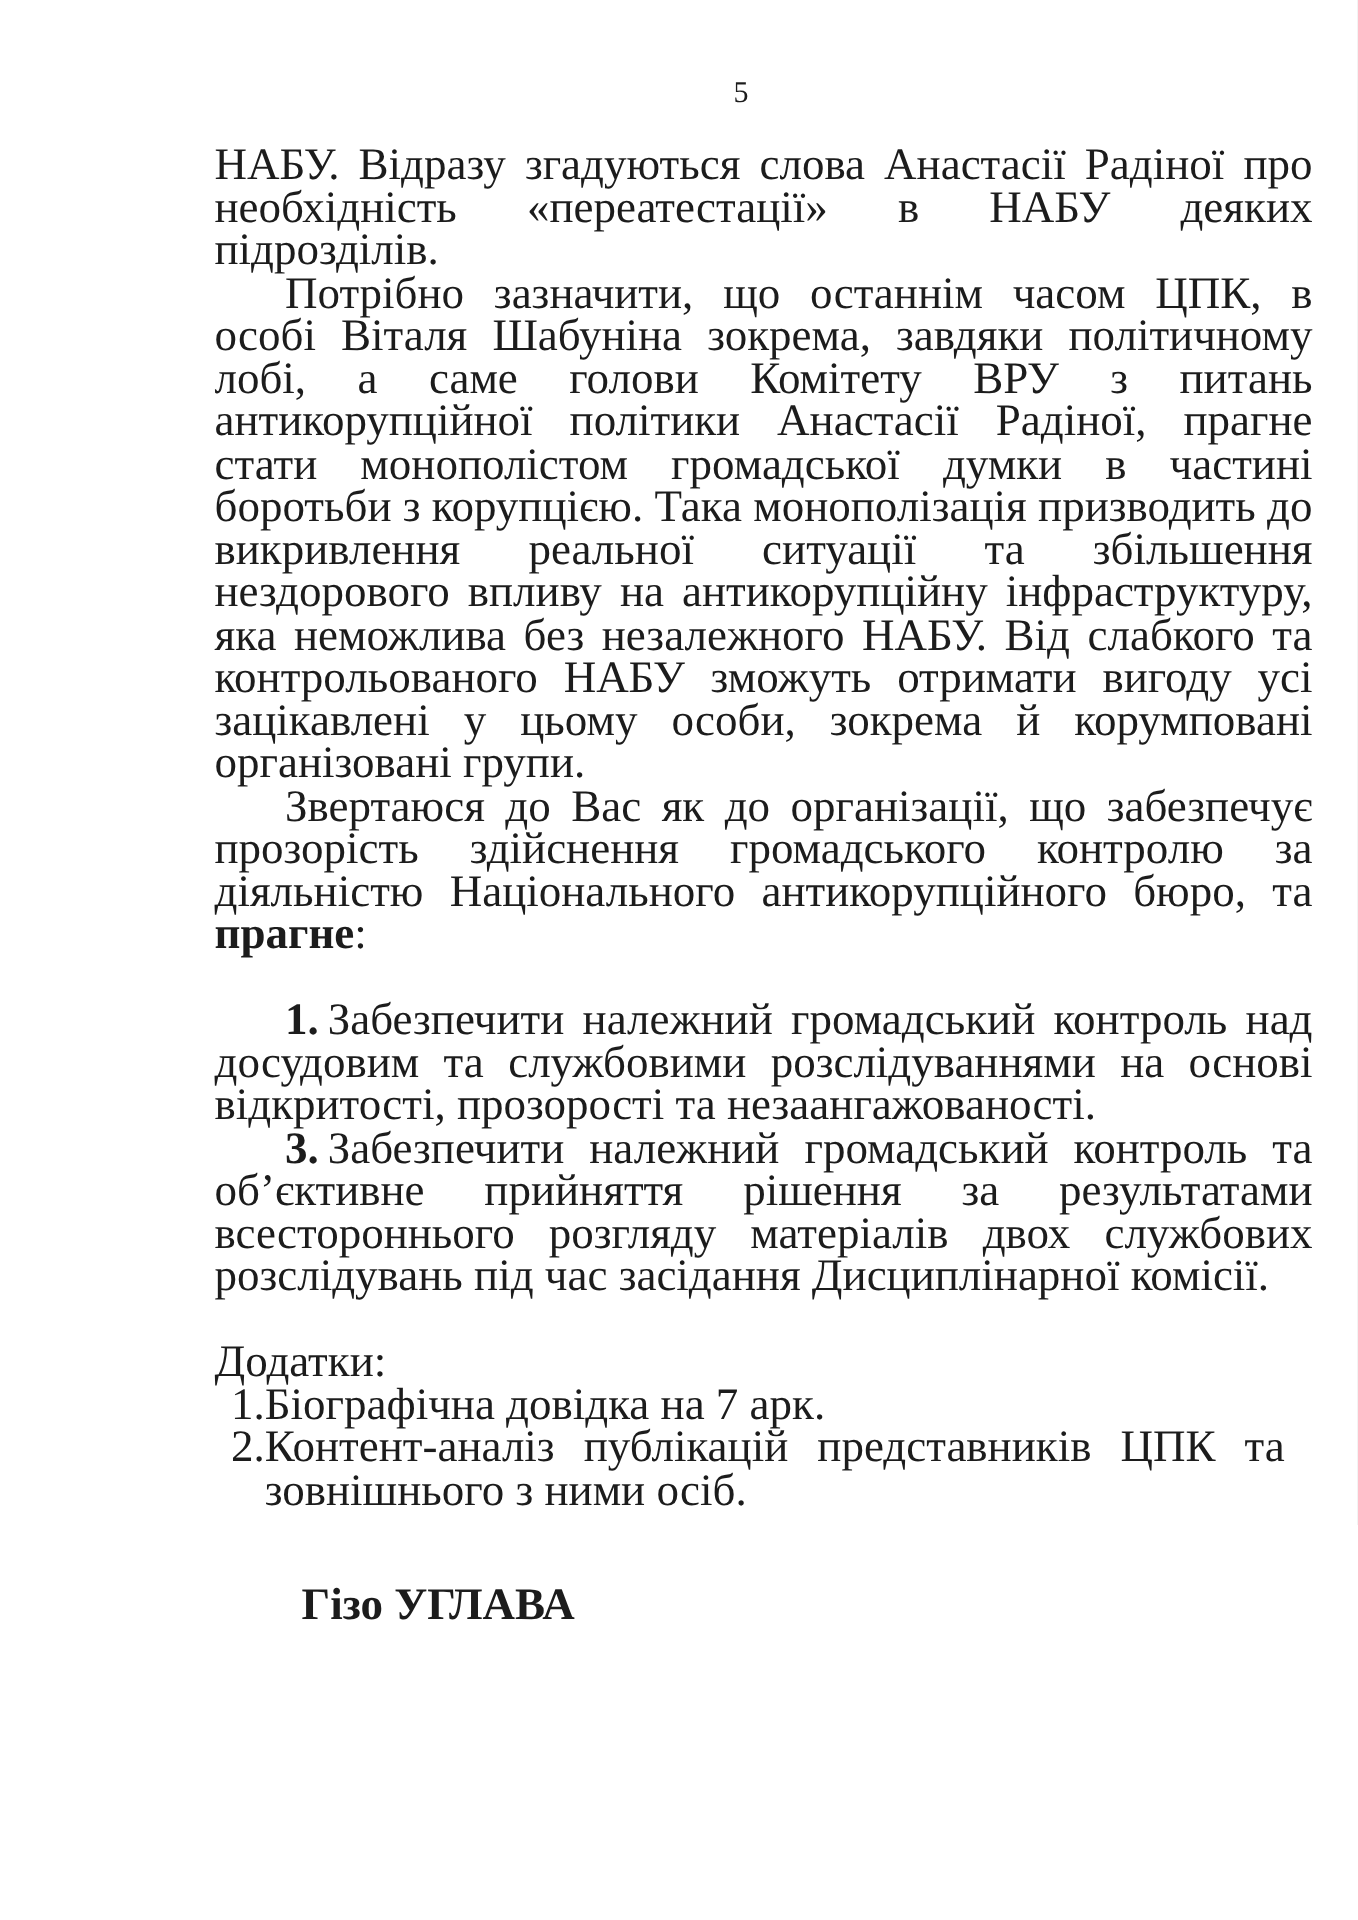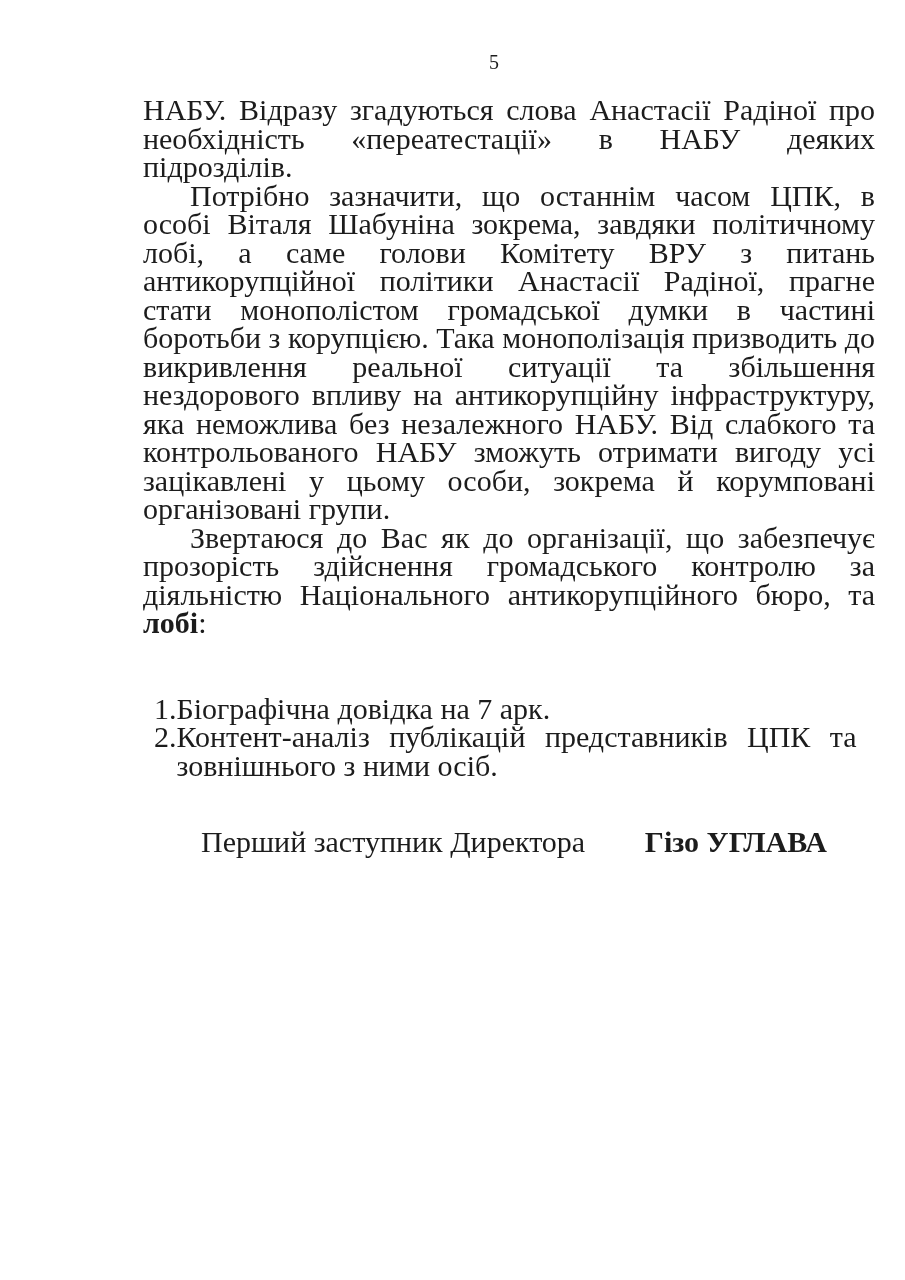--- a/index.html
+++ b/index.html
@@ -83,41 +83,43 @@
 <div class="page">
 
   <div class="page-number">5</div>
 
   <div class="content">
 
     <p>НАБУ. Відразу згадуються слова Анастасії Радіної про необхідність «переатестації» в НАБУ деяких підрозділів.</p>
 
     <p class="indent">Потрібно зазначити, що останнім часом ЦПК, в особі Віталя Шабуніна зокрема, завдяки політичному лобі, а саме голови Комітету ВРУ з питань антикорупційної політики Анастасії Радіної, прагне стати монополістом громадської думки в частині боротьби з корупцією. Така монополізація призводить до викривлення реальної ситуації та збільшення нездорового впливу на антикорупційну інфраструктуру, яка неможлива без незалежного НАБУ. Від слабкого та контрольованого НАБУ зможуть отримати вигоду усі зацікавлені у цьому особи, зокрема й корумповані організовані групи.</p>
 
-    <p class="indent"><span>Звертаюся до Вас як до організації, що забезпечує прозорість здійснення громадського контролю за діяльністю Національного антикорупційного бюро, та </span><span class="bold">лобі</span><span>:</span></p>
+    <p class="indent"><span>Звертаюся до Вас як до організації, що забезпечує прозорість здійснення громадського контролю за діяльністю Національного антикорупційного бюро, та </span><span class="bold">прагне</span><span>:</span></p>
 
     <div class="spacer-1"></div>
 
+    <p class="indent"><span class="req-marker">1.</span><span>Забезпечити належний громадський контроль над досудовим та службовими розслідуваннями на основі відкритості, прозорості та незаангажованості.</span></p>
 
 
+    <p class="indent"><span class="req-marker">3.</span><span>Забезпечити належний громадський контроль та об’єктивне прийняття рішення за результатами всестороннього розгляду матеріалів двох службових розслідувань під час засідання Дисциплінарної комісії.</span></p>
 
     <div class="spacer-1"></div>
 
+    <p class="attachments-label">Додатки:</p>
 
     <div class="attachment-item">
       <span class="num">1.</span>
       <span class="att-text">Біографічна довідка на 7 арк.</span>
     </div>
 
     <div class="attachment-item">
       <span class="num">2.</span>
       <span class="att-text">Контент-аналіз публікацій представників ЦПК та зовнішнього з ними осіб.</span>
     </div>
 
     <div class="spacer-2"></div>
 
     <div class="signature-row">
-      <span>Перший заступник Директора</span>
       <span class="signature-name">Гізо УГЛАВА</span>
     </div>
 
   </div>
 </div>
 
 </body></html>

